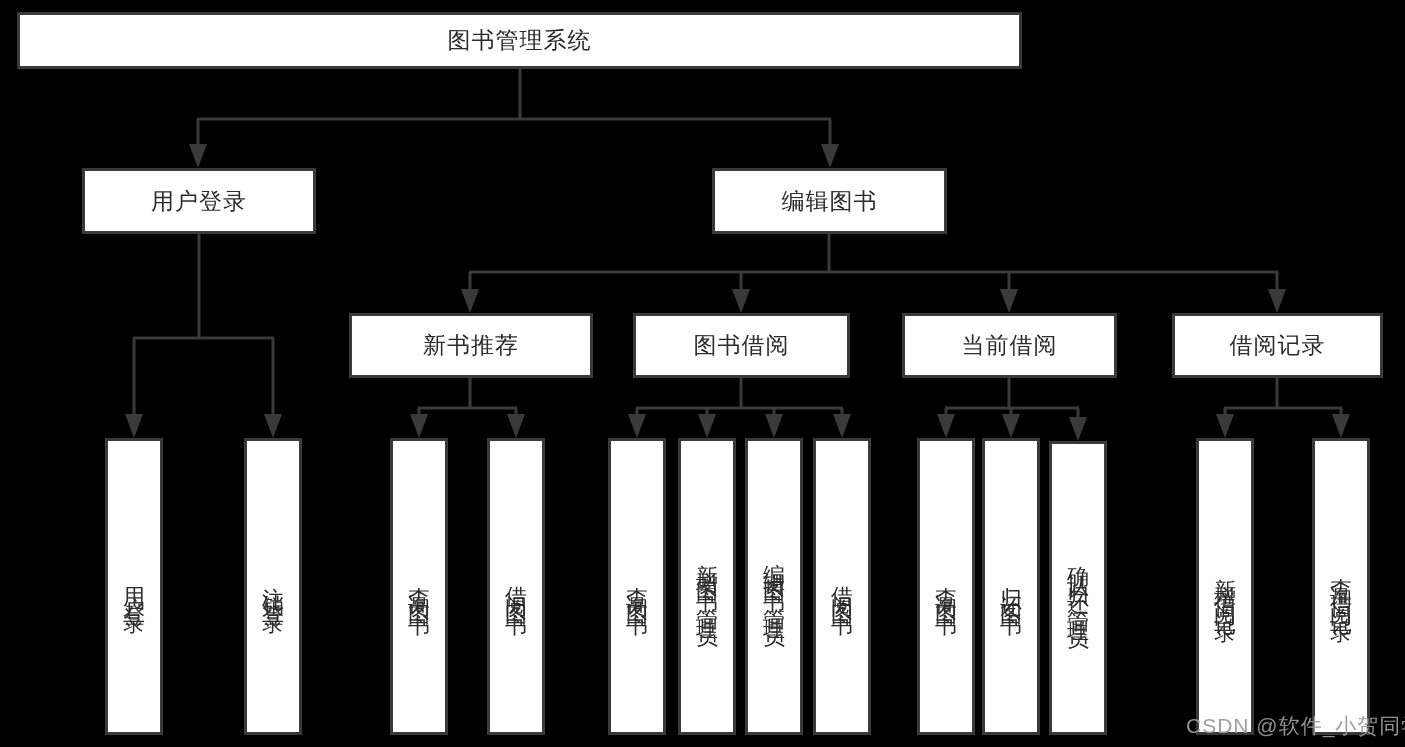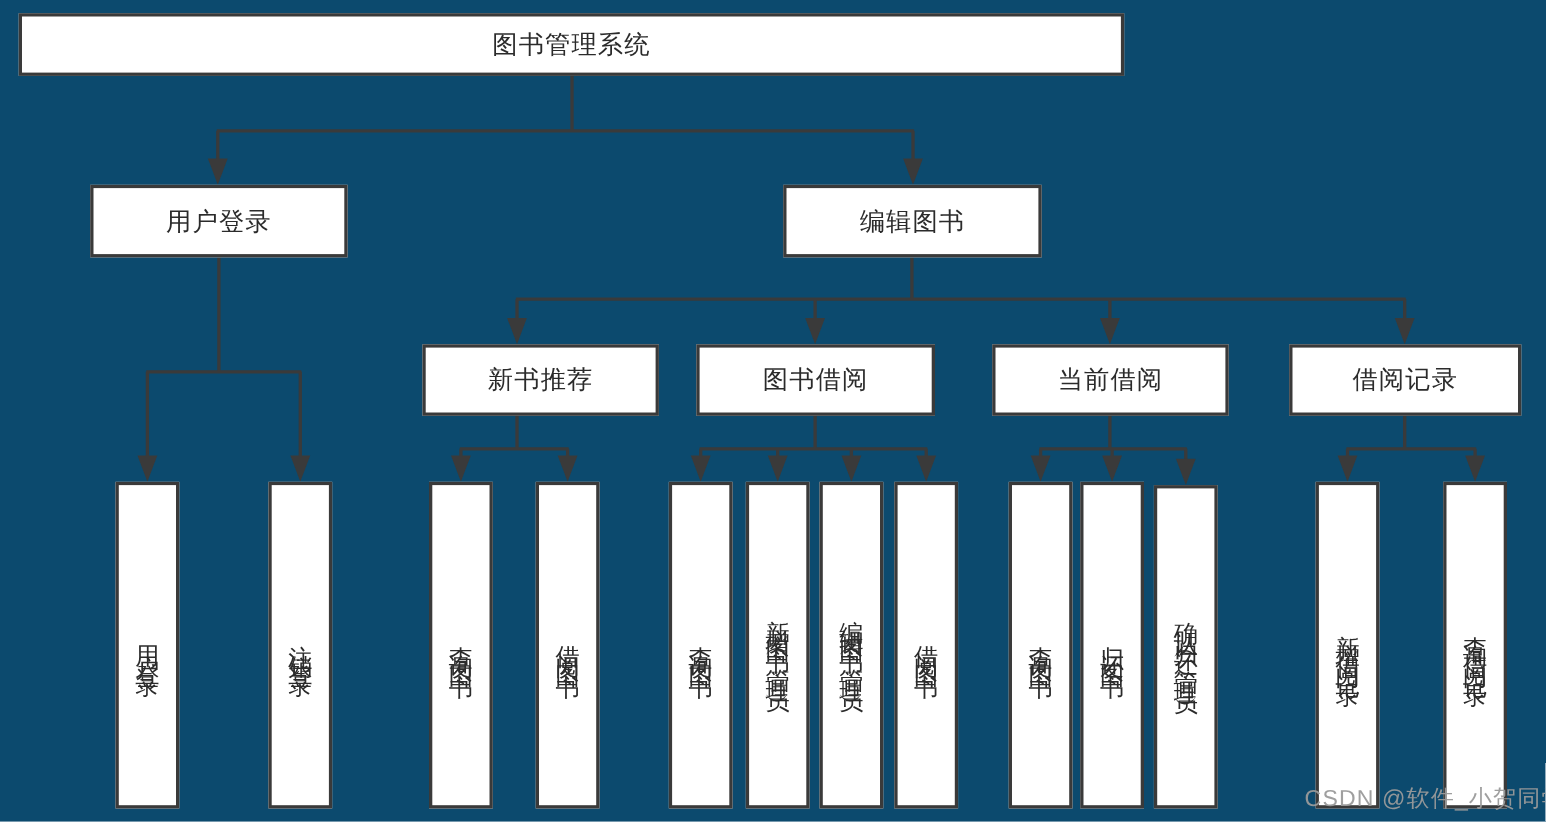--- a/index.html
+++ b/index.html
@@ -1,19 +1,19 @@
 <!DOCTYPE html>
 <html><head>
 <meta charset="utf-8">
 <style>
   html,body{margin:0;padding:0;background:#ffffff;}
   .canvas{
     position:relative;
     width:1405px;height:747px;
-    background:#0c4a6e;
+    background:#000000;
     font-family:"Liberation Sans","DejaVu Sans",sans-serif;
     overflow:hidden;
   }
   .connectors{
     position:absolute;left:0;top:0;width:1405px;height:747px;
     z-index:0;
   }
   .box{
     position:absolute;
     box-sizing:border-box;
@@ -82,21 +82,21 @@
       <polygon points="1216,414 1234,414 1225,438"></polygon>
       <polygon points="1332,414 1350,414 1341,438"></polygon>
     </g>
   </svg>
 
   <div class="box h-box" style="left:17px;top:12px;width:1005px;height:57px">图书管理系统</div>
 
   <div class="box h-box" style="left:82px;top:168px;width:234px;height:66px">用户登录</div>
   <div class="box h-box" style="left:712px;top:168px;width:235px;height:66px">编辑图书</div>
 
-  <div class="box h-box" style="left:384px;top:313px;width:215px;height:65px">新书推荐</div>
+  <div class="box h-box" style="left:349px;top:313px;width:244px;height:65px">新书推荐</div>
   <div class="box h-box" style="left:633px;top:313px;width:217px;height:65px">图书借阅</div>
   <div class="box h-box" style="left:902px;top:313px;width:215px;height:65px">当前借阅</div>
   <div class="box h-box" style="left:1172px;top:313px;width:211px;height:65px">借阅记录</div>
 
   <div class="box v-box" style="left:105px;top:438px;width:58px;height:297px">
     <span class="v-text">用户登录</span>
   </div>
   <div class="box v-box" style="left:244px;top:438px;width:58px;height:297px">
     <span class="v-text">注销登录</span>
   </div>

